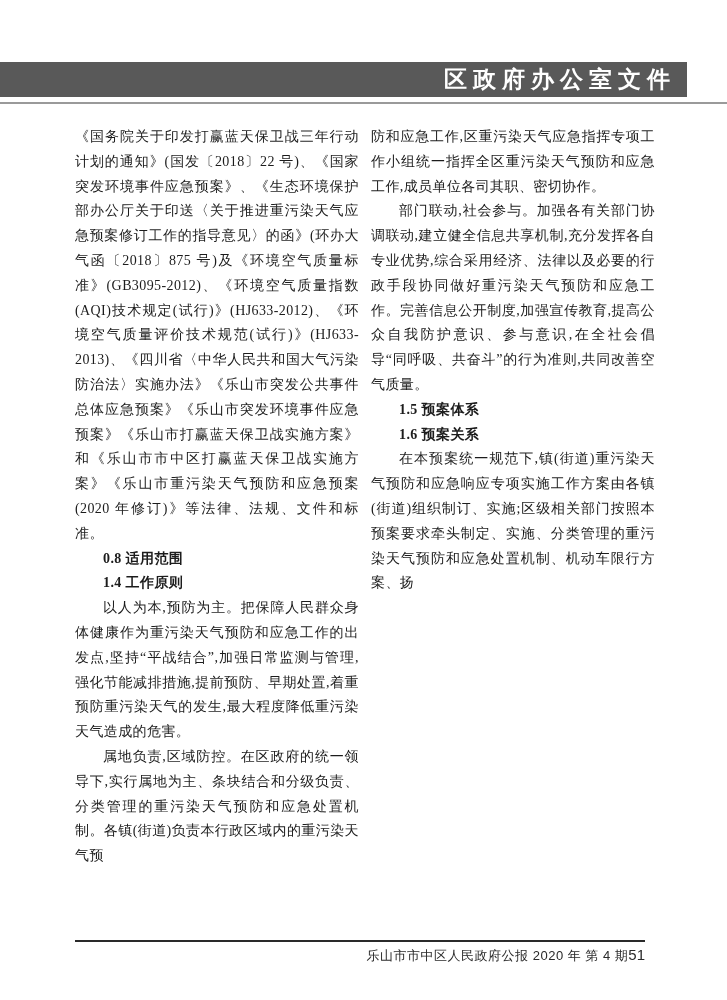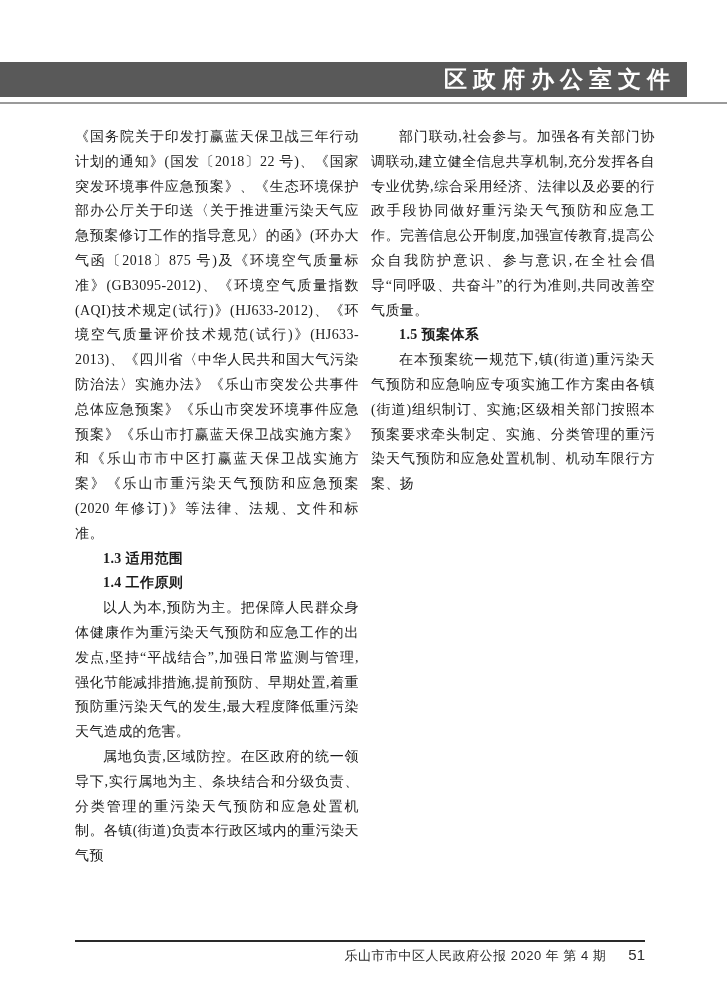--- a/index.html
+++ b/index.html
@@ -80,48 +80,49 @@
     background: #2a2a2a;
   }
   .footer {
     position: absolute;
     left: 75px;
     top: 946px;
     width: 570px;
     display: flex;
     justify-content: flex-end;
     align-items: baseline;
-    gap: 22px;
     color: #2a2a2a;
     font-family: "Liberation Sans", "DejaVu Sans", sans-serif;
   }
   .footer .journal { font-size: 13px; letter-spacing: 0.5px; }
   .footer .pagenum { font-size: 15px; }
 </style>
 </head>
 <body>
 
 <div id="page">
 
   <div class="header-bar">
     <span>区政府办公室文件</span>
   </div>
   <div class="header-rule"></div>
 
   <div class="content">
     <div class="column">
         <p class="body">《国务院关于印发打赢蓝天保卫战三年行动计划的通知》(国发〔2018〕22 号)、《国家突发环境事件应急预案》、《生态环境保护部办公厅关于印送〈关于推进重污染天气应急预案修订工作的指导意见〉的函》(环办大气函〔2018〕875 号)及《环境空气质量标准》(GB3095-2012)、《环境空气质量指数(AQI)技术规定(试行)》(HJ633-2012)、《环境空气质量评价技术规范(试行)》(HJ633-2013)、《四川省〈中华人民共和国大气污染防治法〉实施办法》《乐山市突发公共事件总体应急预案》《乐山市突发环境事件应急预案》《乐山市打赢蓝天保卫战实施方案》和《乐山市市中区打赢蓝天保卫战实施方案》《乐山市重污染天气预防和应急预案(2020 年修订)》等法律、法规、文件和标准。</p>
-        <p class="heading indent">1.3  适用范围</p>
+        <p class="heading indent">0.8  适用范围</p>
         <p class="heading indent">1.4  工作原则</p>
         <p class="body indent">以人为本,预防为主。把保障人民群众身体健康作为重污染天气预防和应急工作的出发点,坚持“平战结合”,加强日常监测与管理,强化节能减排措施,提前预防、早期处置,着重预防重污染天气的发生,最大程度降低重污染天气造成的危害。</p>
         <p class="body indent">属地负责,区域防控。在区政府的统一领导下,实行属地为主、条块结合和分级负责、分类管理的重污染天气预防和应急处置机制。各镇(街道)负责本行政区域内的重污染天气预</p>
       </div>
     <div class="column">
+        <p class="body">防和应急工作,区重污染天气应急指挥专项工作小组统一指挥全区重污染天气预防和应急工作,成员单位各司其职、密切协作。</p>
         <p class="body indent">部门联动,社会参与。加强各有关部门协调联动,建立健全信息共享机制,充分发挥各自专业优势,综合采用经济、法律以及必要的行政手段协同做好重污染天气预防和应急工作。完善信息公开制度,加强宣传教育,提高公众自我防护意识、参与意识,在全社会倡导“同呼吸、共奋斗”的行为准则,共同改善空气质量。</p>
         <p class="heading indent">1.5  预案体系</p>
+        <p class="heading indent">1.6  预案关系</p>
         <p class="body indent">在本预案统一规范下,镇(街道)重污染天气预防和应急响应专项实施工作方案由各镇(街道)组织制订、实施;区级相关部门按照本预案要求牵头制定、实施、分类管理的重污染天气预防和应急处置机制、机动车限行方案、扬</p>
       </div>
   </div>
 
   <div class="footer-rule"></div>
   <div class="footer">
     <span class="journal">乐山市市中区人民政府公报 2020 年  第 4 期</span>
     <span class="pagenum">51</span>
   </div>
 

